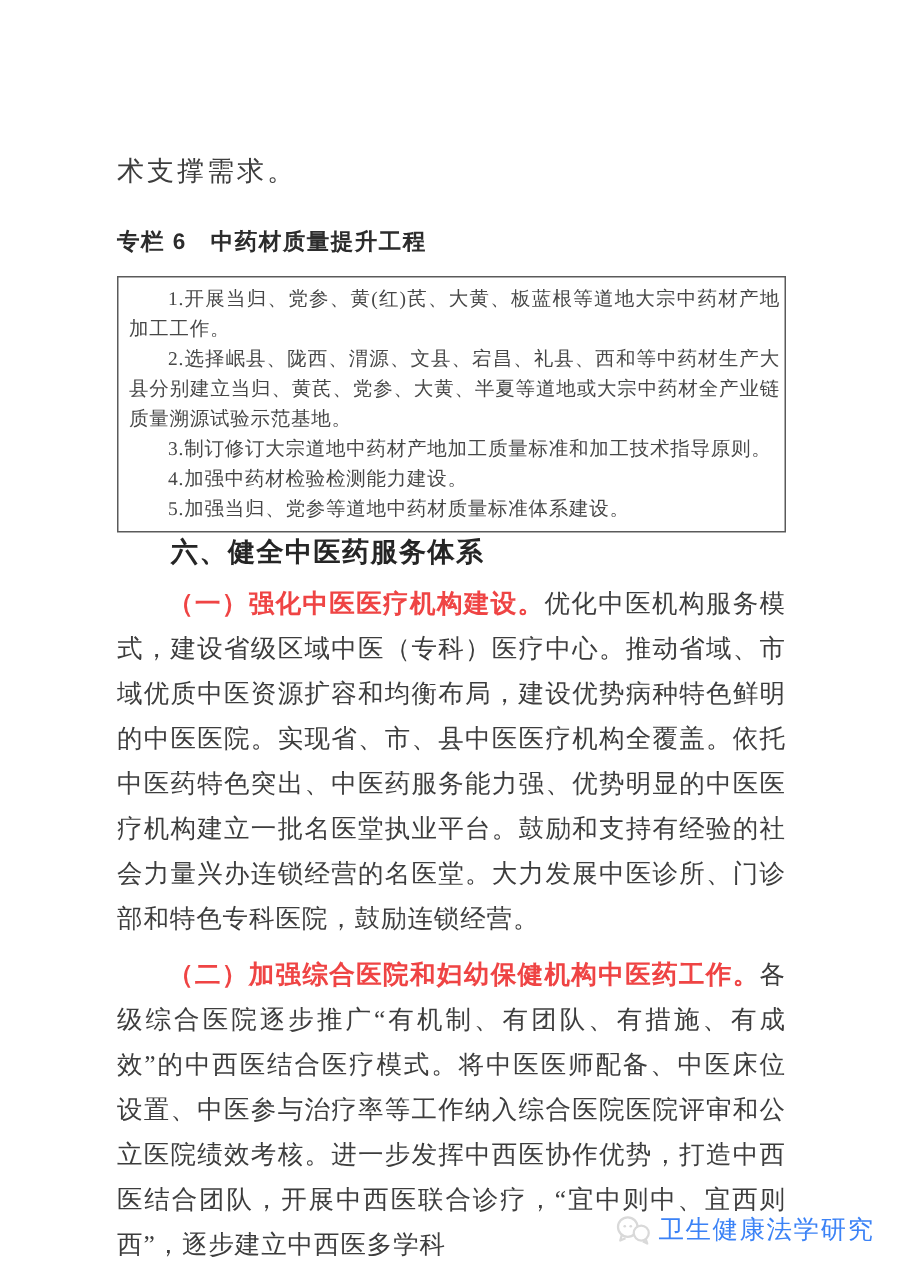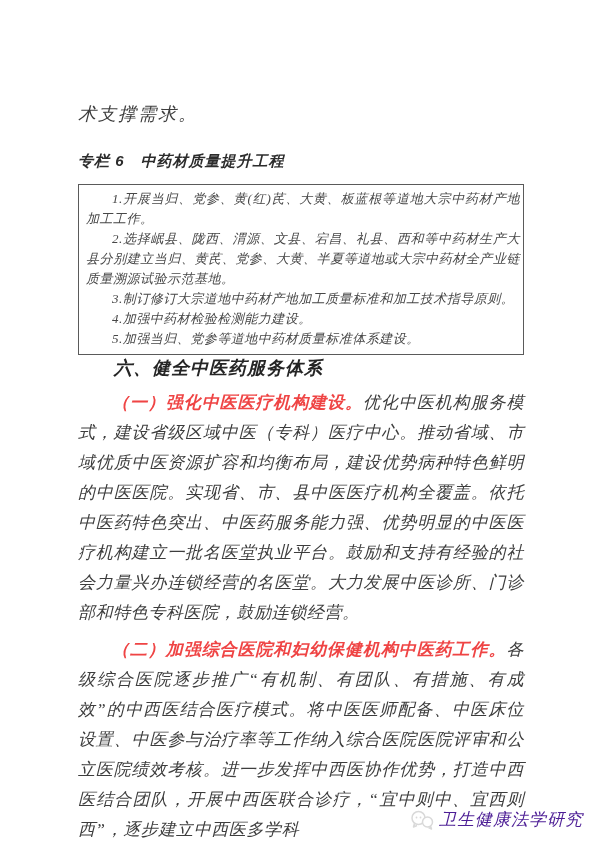--- a/index.html
+++ b/index.html
@@ -5,21 +5,20 @@
   * { margin: 0; padding: 0; box-sizing: border-box; }
   html, body { background: #ffffff; }
   .page {
     position: relative;
     width: 600px;
     height: 849px;
     background: #ffffff;
     overflow: hidden;
     font-family: "Liberation Serif", "DejaVu Serif", serif;
     color: #3d3d3d;
-    font-style: italic;
   }
   .content {
     position: absolute;
     left: 78px;
     top: 0;
     width: 446px;
   }
   .intro {
     margin-top: 102px;
     font-size: 18px;
@@ -72,21 +71,21 @@
     font-weight: bold;
     color: #ef4444;
   }
   .watermark {
     position: absolute;
     right: 17px;
     top: 808px;
     display: flex;
     align-items: center;
     gap: 5px;
-    color: #4c1d95;
+    color: #3b82f6;
     font-family: "Liberation Sans", "DejaVu Sans", sans-serif;
     font-size: 17px;
     letter-spacing: 1px;
     user-select: none;
     justify-content: flex-end;
   }
   .watermark svg { display: block; }
 </style>
 </head>
 <body>

